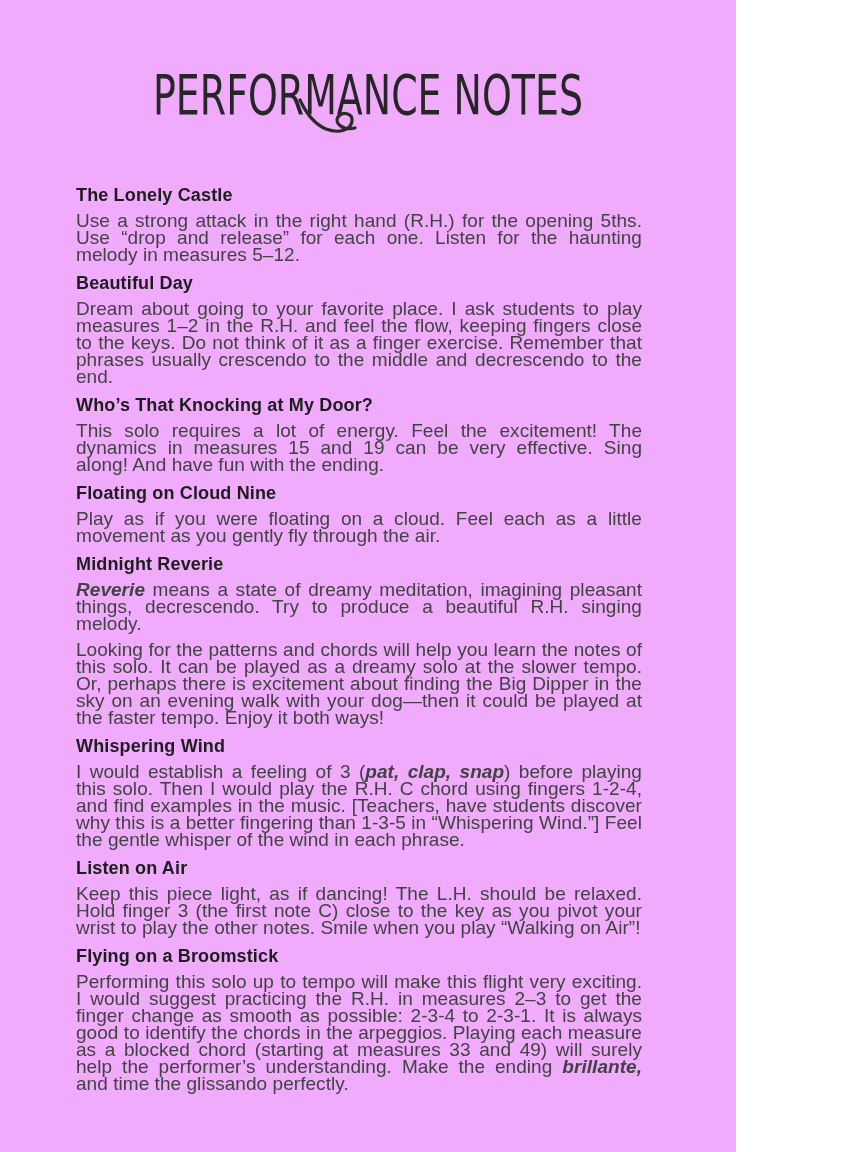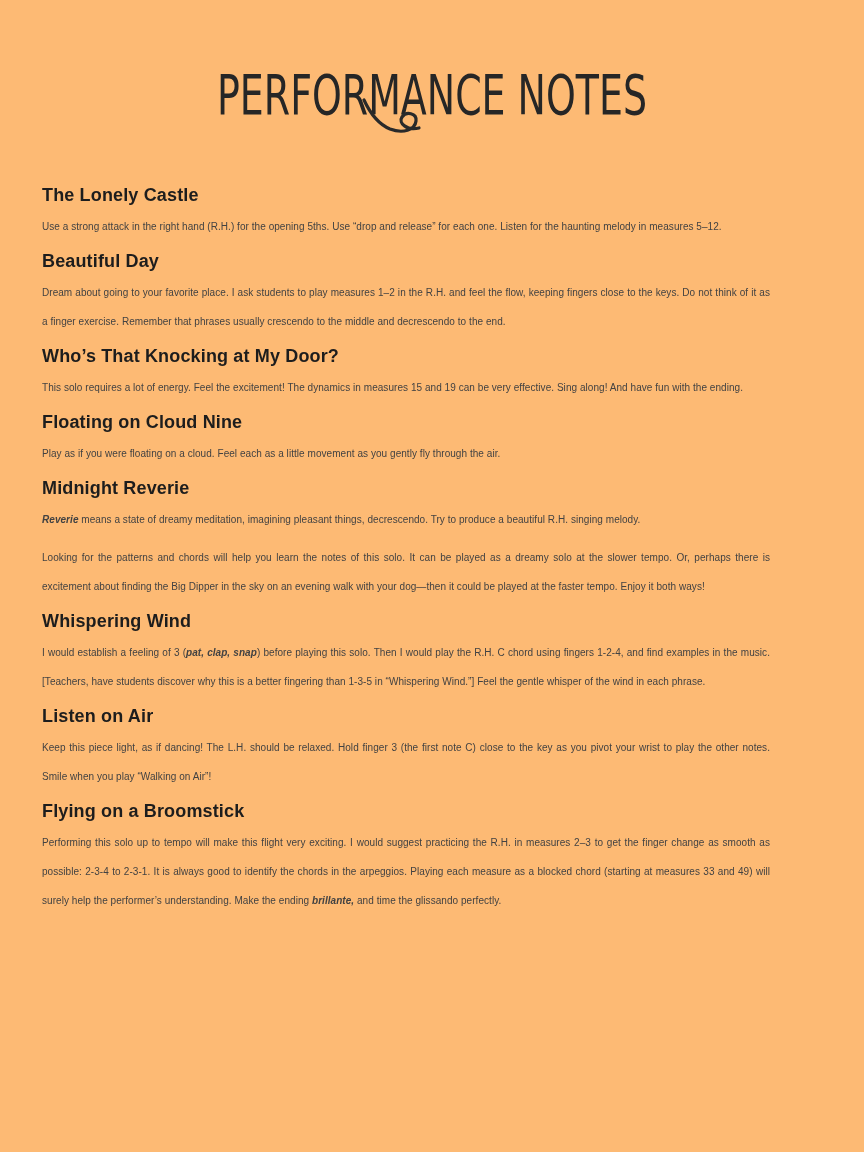--- a/index.html
+++ b/index.html
@@ -1,49 +1,49 @@
 <!DOCTYPE html>
 <html><head>
 <meta charset="utf-8">
 <style>
   * { box-sizing: border-box; }
   html, body { margin: 0; padding: 0; background: #ffffff; }
   .page {
     position: relative;
-    width: 864px;
+    width: 736px;
     height: 1152px;
-    background: #fdba74;
+    background: #f0abfc;
     font-family: "Liberation Sans", sans-serif;
     overflow: hidden;
   }
   .title-wrap {
     padding-top: 58px;
     text-align: center;
   }
   .title-svg { display: inline-block; }
   .title-svg text {
     font-family: "DejaVu Sans", sans-serif;
     fill: #262626;
     font-weight: 500;
   }
   .content {
-    margin: 34px 94px 0 42px;
+    margin: 34px 94px 0 76px;
   }
   .section { margin-bottom: 9px; }
   .section-heading {
     font-size: 18px;
     line-height: 22px;
     margin: 0 0 6px 0;
     color: #1d1d1d;
     font-weight: bold;
     letter-spacing: 0.15px;
   }
   .section-body {
-    font-size: 10px;
-    line-height: 29px;
+    font-size: 19px;
+    line-height: 17px;
     margin: 0;
     color: #424242;
     text-align: justify;
     letter-spacing: 0.05px;
   }
   .section-body em { font-style: italic; font-weight: bold; }
 </style>
 </head>
 <body>
 

